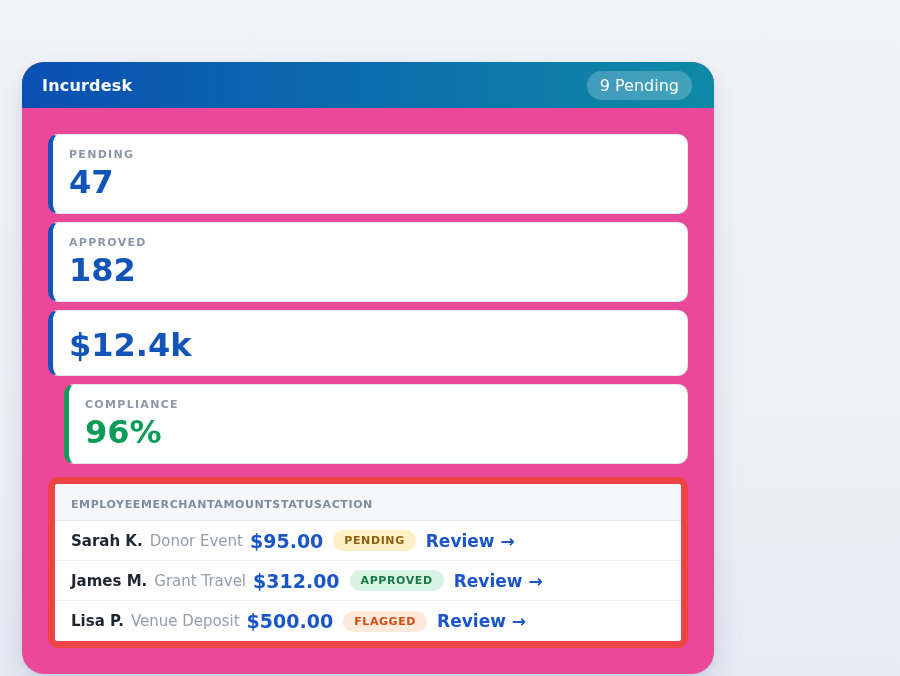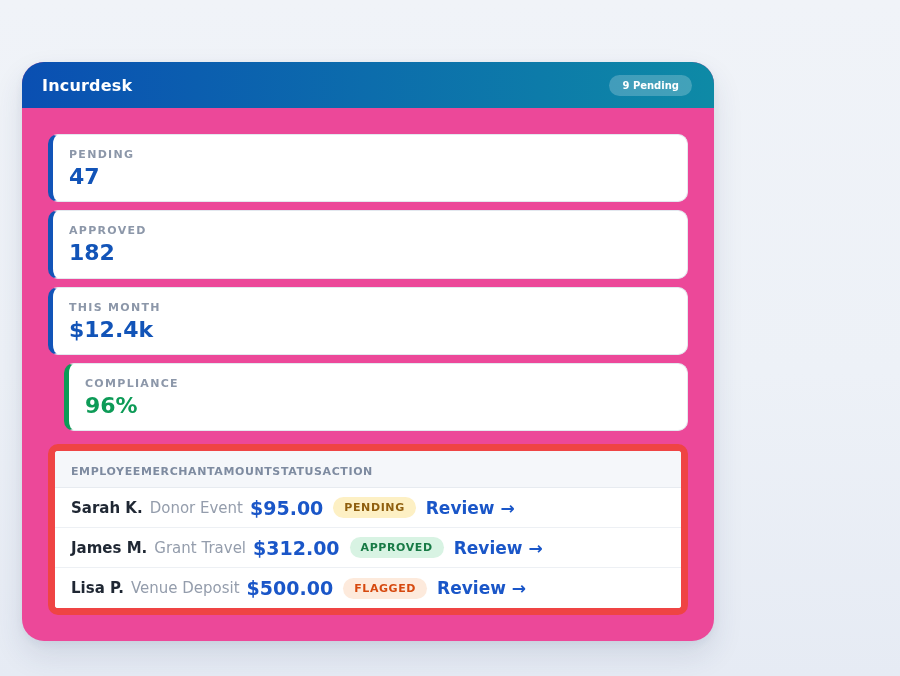--- a/index.html
+++ b/index.html
@@ -31,22 +31,22 @@
   }
   .app-title {
     color: #ffffff;
     font-size: 16px;
     font-weight: bold;
     letter-spacing: 0.2px;
   }
   .header-badge {
     background: rgba(255, 255, 255, 0.22);
     color: #ffffff;
-    font-size: 10px;
-    font-weight: bold;
+    font-size: 16px;
+    font-weight: normal;
     padding: 5px 13px;
     border-radius: 999px;
     white-space: nowrap;
   }
 
   .app-body { padding: 26px; }
 
   .stat-card {
     background: #ffffff;
     border: 1px solid #e3e8ef;
@@ -58,21 +58,21 @@
   .stat-card.accent-green { border-left-color: #0d9b57; margin-left: 16px; }
   .stat-label {
     font-size: 11px;
     font-weight: bold;
     text-transform: uppercase;
     letter-spacing: 1.3px;
     color: #8c97a9;
   }
   .stat-value {
     margin-top: 3px;
-    font-size: 22px;
+    font-size: 32px;
     font-weight: bold;
     color: #1254b8;
     line-height: 1.15;
   }
   .accent-green .stat-value { color: #0d9b57; }
 
   .table-card {
     margin-top: 13px;
     background: #ffffff;
     border: 7px solid #ef4444;
@@ -141,21 +141,20 @@
     <div class="stats-section">
       <div class="stat-card">
         <div class="stat-label">PENDING</div>
         <div class="stat-value">47</div>
       </div>
       <div class="stat-card">
         <div class="stat-label">APPROVED</div>
         <div class="stat-value">182</div>
       </div>
       <div class="stat-card">
-        <div class="stat-label">THIS MONTH</div>
         <div class="stat-value">$12.4k</div>
       </div>
       <div class="stat-card accent-green">
         <div class="stat-label">COMPLIANCE</div>
         <div class="stat-value">96%</div>
       </div>
     </div>
 
     <div class="table-card">
 

